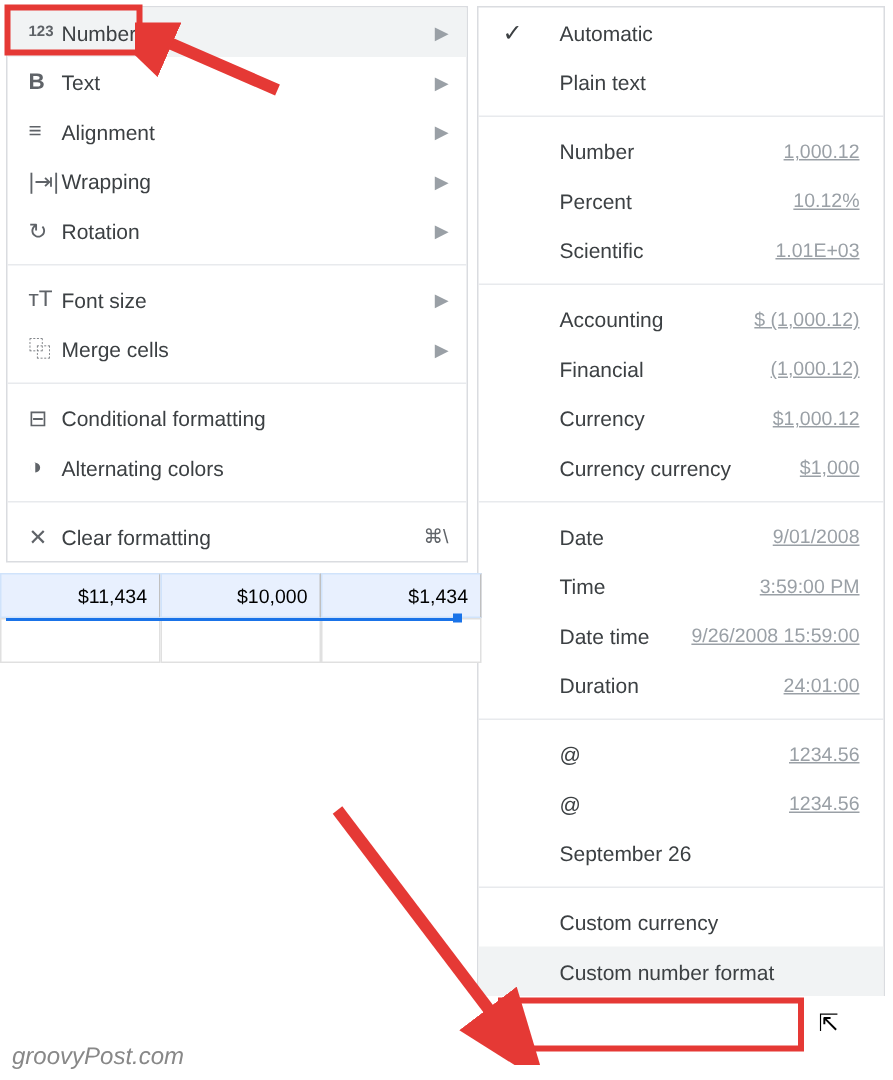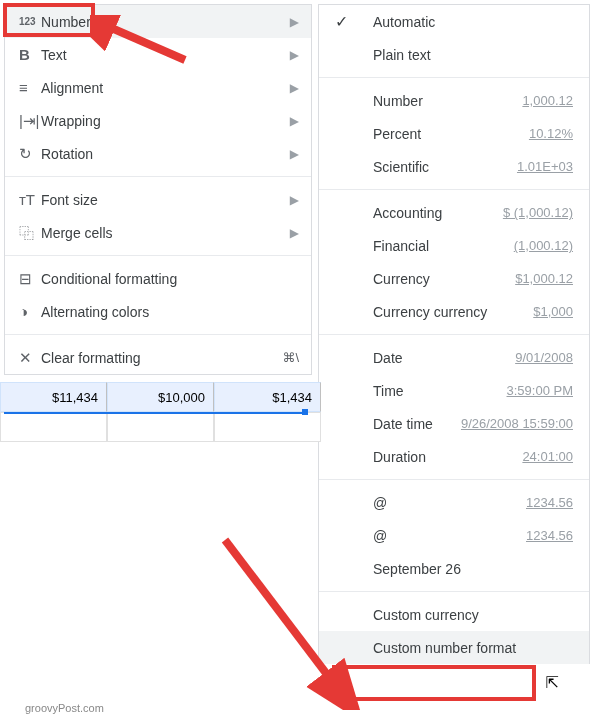--- a/index.html
+++ b/index.html
@@ -21,21 +21,21 @@
     .sheet { position: absolute; left: 0; top: 382px; width: 321px; }
     .sheet-row { display: flex; height: 30px; }
     .sheet-cell { flex: 1; border: 1px solid #d0e3fb; border-right: 1px solid #c0c0c0; background: #e8f0fe; display: flex; align-items: center; justify-content: flex-end; padding-right: 8px; font-size: 13px; color: #000; }
     .sheet-row.plain .sheet-cell { background: #fff; border: 1px solid #e0e0e0; }
     .sel-border { position: absolute; left: 4px; top: 412px; width: 302px; height: 2px; background: #1a73e8; }
     .sel-handle { position: absolute; left: 302px; top: 409px; width: 6px; height: 6px; background: #1a73e8; }
     .red-box1 { position: absolute; left: 3px; top: 3px; width: 92px; height: 34px; border: 4px solid #e53935; }
     .red-box2 { position: absolute; left: 332px; top: 665px; width: 204px; height: 36px; border: 4px solid #e53935; }
     .arrow1 { position: absolute; left: 90px; top: 15px; width: 100px; height: 50px; pointer-events:none; }
     .arrow2 { position: absolute; left: 215px; top: 530px; width: 150px; height: 180px; pointer-events:none; }
-    .watermark { position: absolute; left: 25px; bottom: 6px; font-size: 11px; color: #888; z-index: 100; }
+    .watermark { position: absolute; left: 8px; bottom: 6px; font-size: 16px; color: #888; z-index: 100; font-style: italic; }
     .cursor { position: absolute; right: 36px; bottom: 28px; font-size: 16px; color: #000; }
   </style>
 </head>
 <body>
 
 <div class="menu-left">
   <div id="left-g1">
       <div class="menu-item hl">
         <span class="icon" style="font-size: 10px; font-weight: bold;">123</span>
         <span class="label">Number</span>

